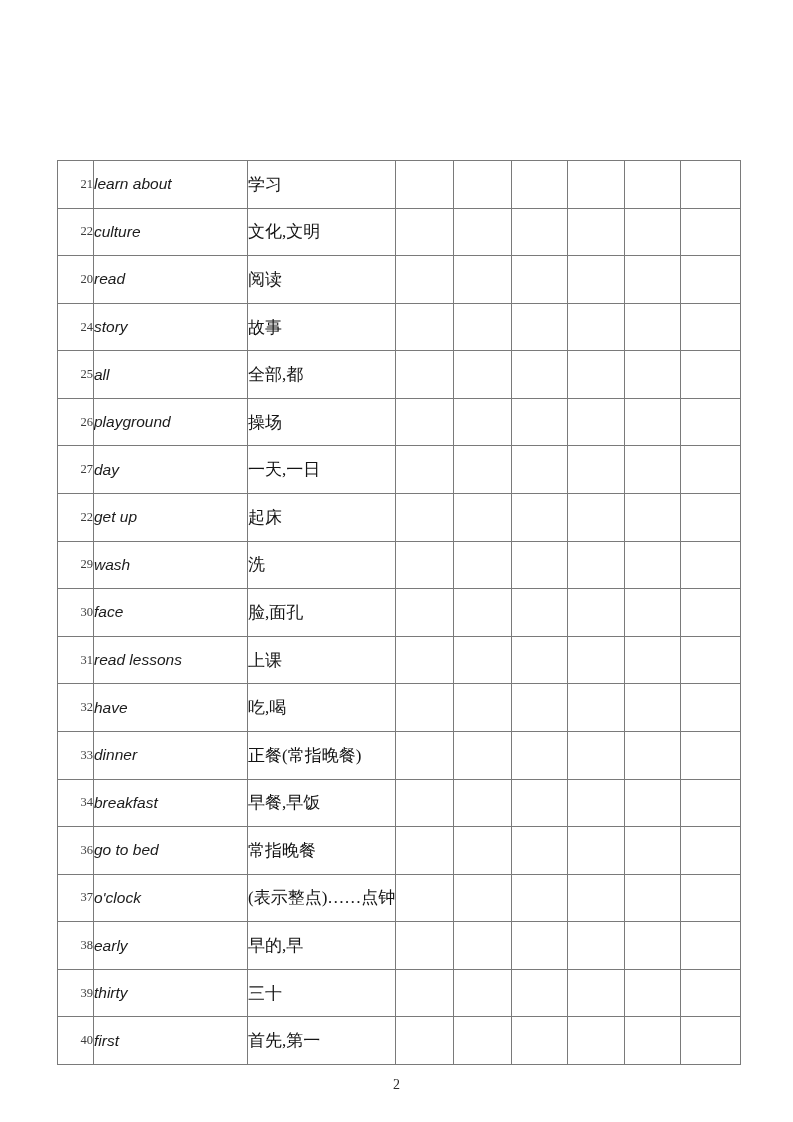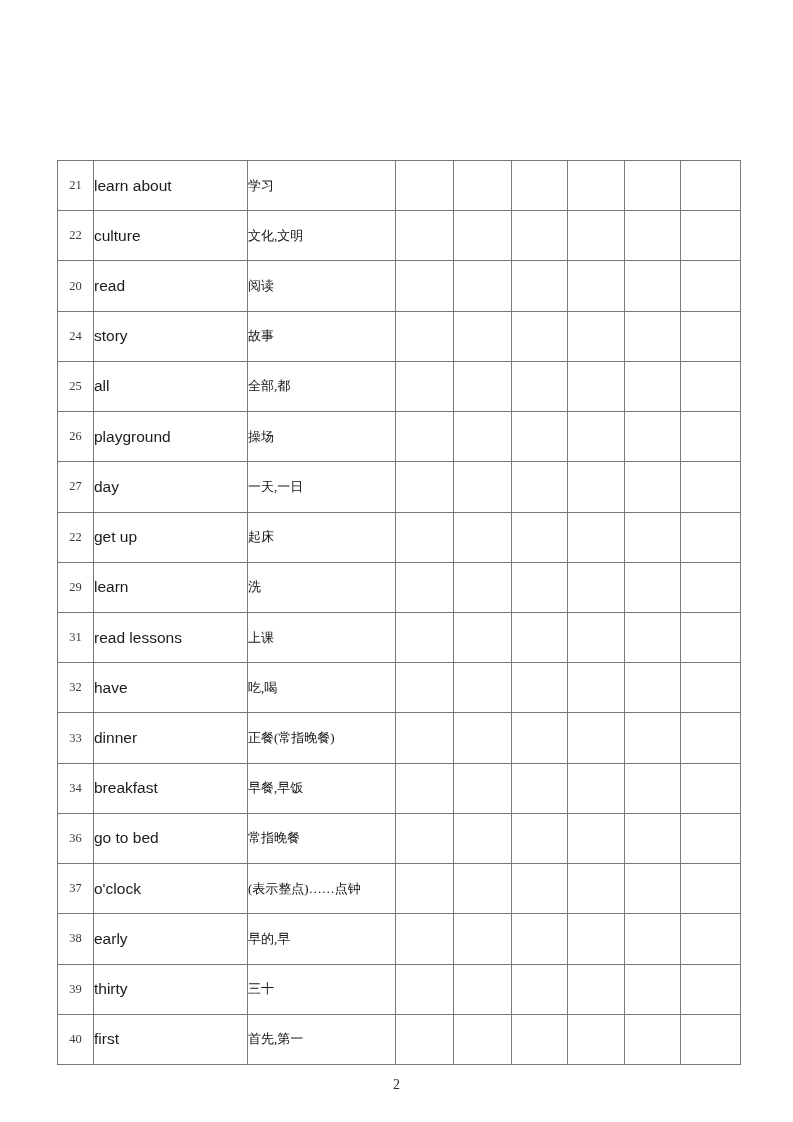--- a/index.html
+++ b/index.html
@@ -24,34 +24,35 @@
     table-layout: fixed;
   }
   table.vocab-table td {
     border: 1px solid #7a7a7a;
     padding: 0;
     vertical-align: middle;
     overflow: hidden;
     white-space: nowrap;
   }
   td.cell-num {
-    text-align: center;
+    text-align: right;
     font-family: "Liberation Serif", "DejaVu Serif", serif;
     font-size: 12.5px;
     color: #3c3c3c;
   }
   td.cell-word {
     font-family: "Liberation Sans", "DejaVu Sans", sans-serif;
     font-size: 15.5px;
     color: #1b1b1b;
     padding-left: 5px;
+    font-style: italic;
   }
   td.cell-meaning {
     font-family: "Liberation Serif", "DejaVu Serif", serif;
-    font-size: 13px;
+    font-size: 17px;
     color: #141414;
     padding-left: 3px;
   }
   td.cell-practice {
     background: #ffffff;
   }
   .page-number {
     position: absolute;
     top: 1077px;
     left: 0;
@@ -162,22 +163,33 @@
           <td class="cell-meaning">起床</td>
           <td class="cell-practice"></td>
           <td class="cell-practice"></td>
           <td class="cell-practice"></td>
           <td class="cell-practice"></td>
           <td class="cell-practice"></td>
           <td class="cell-practice"></td>
         </tr>
         <tr>
           <td class="cell-num">29</td>
-          <td class="cell-word">learn</td>
+          <td class="cell-word">wash</td>
           <td class="cell-meaning">洗</td>
+          <td class="cell-practice"></td>
+          <td class="cell-practice"></td>
+          <td class="cell-practice"></td>
+          <td class="cell-practice"></td>
+          <td class="cell-practice"></td>
+          <td class="cell-practice"></td>
+        </tr>
+        <tr>
+          <td class="cell-num">30</td>
+          <td class="cell-word">face</td>
+          <td class="cell-meaning">脸,面孔</td>
           <td class="cell-practice"></td>
           <td class="cell-practice"></td>
           <td class="cell-practice"></td>
           <td class="cell-practice"></td>
           <td class="cell-practice"></td>
           <td class="cell-practice"></td>
         </tr>
         <tr>
           <td class="cell-num">31</td>
           <td class="cell-word">read lessons</td>

